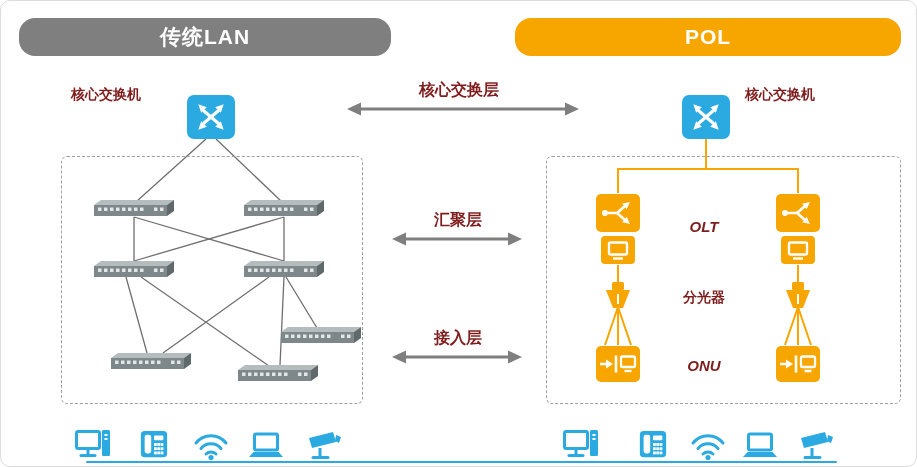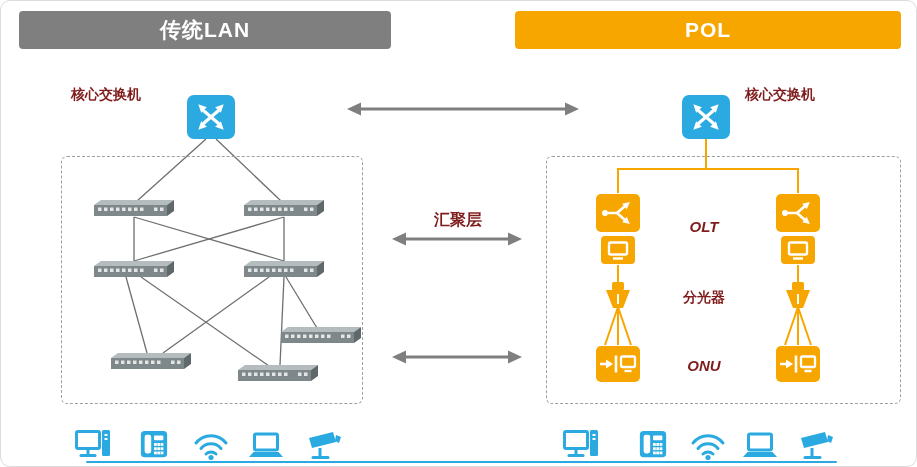--- a/index.html
+++ b/index.html
@@ -2,21 +2,21 @@
 <html style="--lan-header-bg: #7f7f7f; --pol-header-bg: #f7a600; --core-switch-blue: #2ba9e1; --device-orange: #f7a600; --switch-gray: #7e8789; --line-gray: #6f6f6f; --arrow-gray: #7f7f7f; --terminal-blue: #2ba9e1; --footer-line-blue: #2ba9e1;"><head>
 <meta charset="utf-8">
 <style>
   * { margin:0; padding:0; box-sizing:border-box; }
   html,body { background:#fff; font-family:"Liberation Sans","DejaVu Sans",sans-serif; }
   .canvas {
     position:relative; width:917px; height:467px; background:#fff;
     border:1px solid #dcdcdc; border-radius:10px; overflow:hidden;
   }
   .banner {
-    position:absolute; top:10px; height:38px; border-radius:4px;
+    position:absolute; top:17px; height:38px; border-radius:16px;
     display:flex; align-items:center; justify-content:center;
     color:#fff; font-size:21px; font-weight:bold; letter-spacing:1px;
   }
   .banner.lan { left:18px;  width:372px; background:var(--lan-header-bg,#7f7f7f); }
   .banner.pol { left:514px; width:386px; background:var(--pol-header-bg,#f7a600); }
   .dashed-box { position:absolute; border:1.6px dashed #9aa0a3; border-radius:6px; }
   .box-lan { left:60px;  top:155px; width:302px; height:248px; }
   .box-pol { left:545px; top:155px; width:355px; height:248px; }
   .lbl { position:absolute; color:#7f1d1d; font-size:14px; font-weight:600; white-space:nowrap; }
   .lbl.center { text-align:center; }
@@ -214,21 +214,23 @@
   <svg class="icon" style="left:280px;top:326px;color:var(--switch-gray,#7e8789)" width="80" height="16">
       <use href="#sym-switch"></use>
     </svg>
   <svg class="icon" style="left:110px;top:352px;color:var(--switch-gray,#7e8789)" width="80" height="16">
       <use href="#sym-switch"></use>
     </svg>
   <svg class="icon" style="left:237px;top:364px;color:var(--switch-gray,#7e8789)" width="80" height="16">
       <use href="#sym-switch"></use>
     </svg>
 
+  <div class="lbl layer" style="left:398px;top:79px">核心交换层</div>
   <div class="lbl layer" style="left:397px;top:209px">汇聚层</div>
+  <div class="lbl layer" style="left:397px;top:327px">接入层</div>
 
   <svg class="icon" style="left:681px;top:94px;color:var(--core-switch-blue,#2ba9e1)" width="48" height="44">
       <use href="#sym-core"></use>
     </svg>
   <div class="lbl" style="left:744px;top:85px">核心交换机</div>
 
   <svg class="icon" style="left:595px;top:193px;color:var(--device-orange,#f7a600)" width="44" height="38">
       <use href="#sym-olt-top"></use>
     </svg>
   <svg class="icon" style="left:600px;top:235px;color:var(--device-orange,#f7a600)" width="34" height="28">

